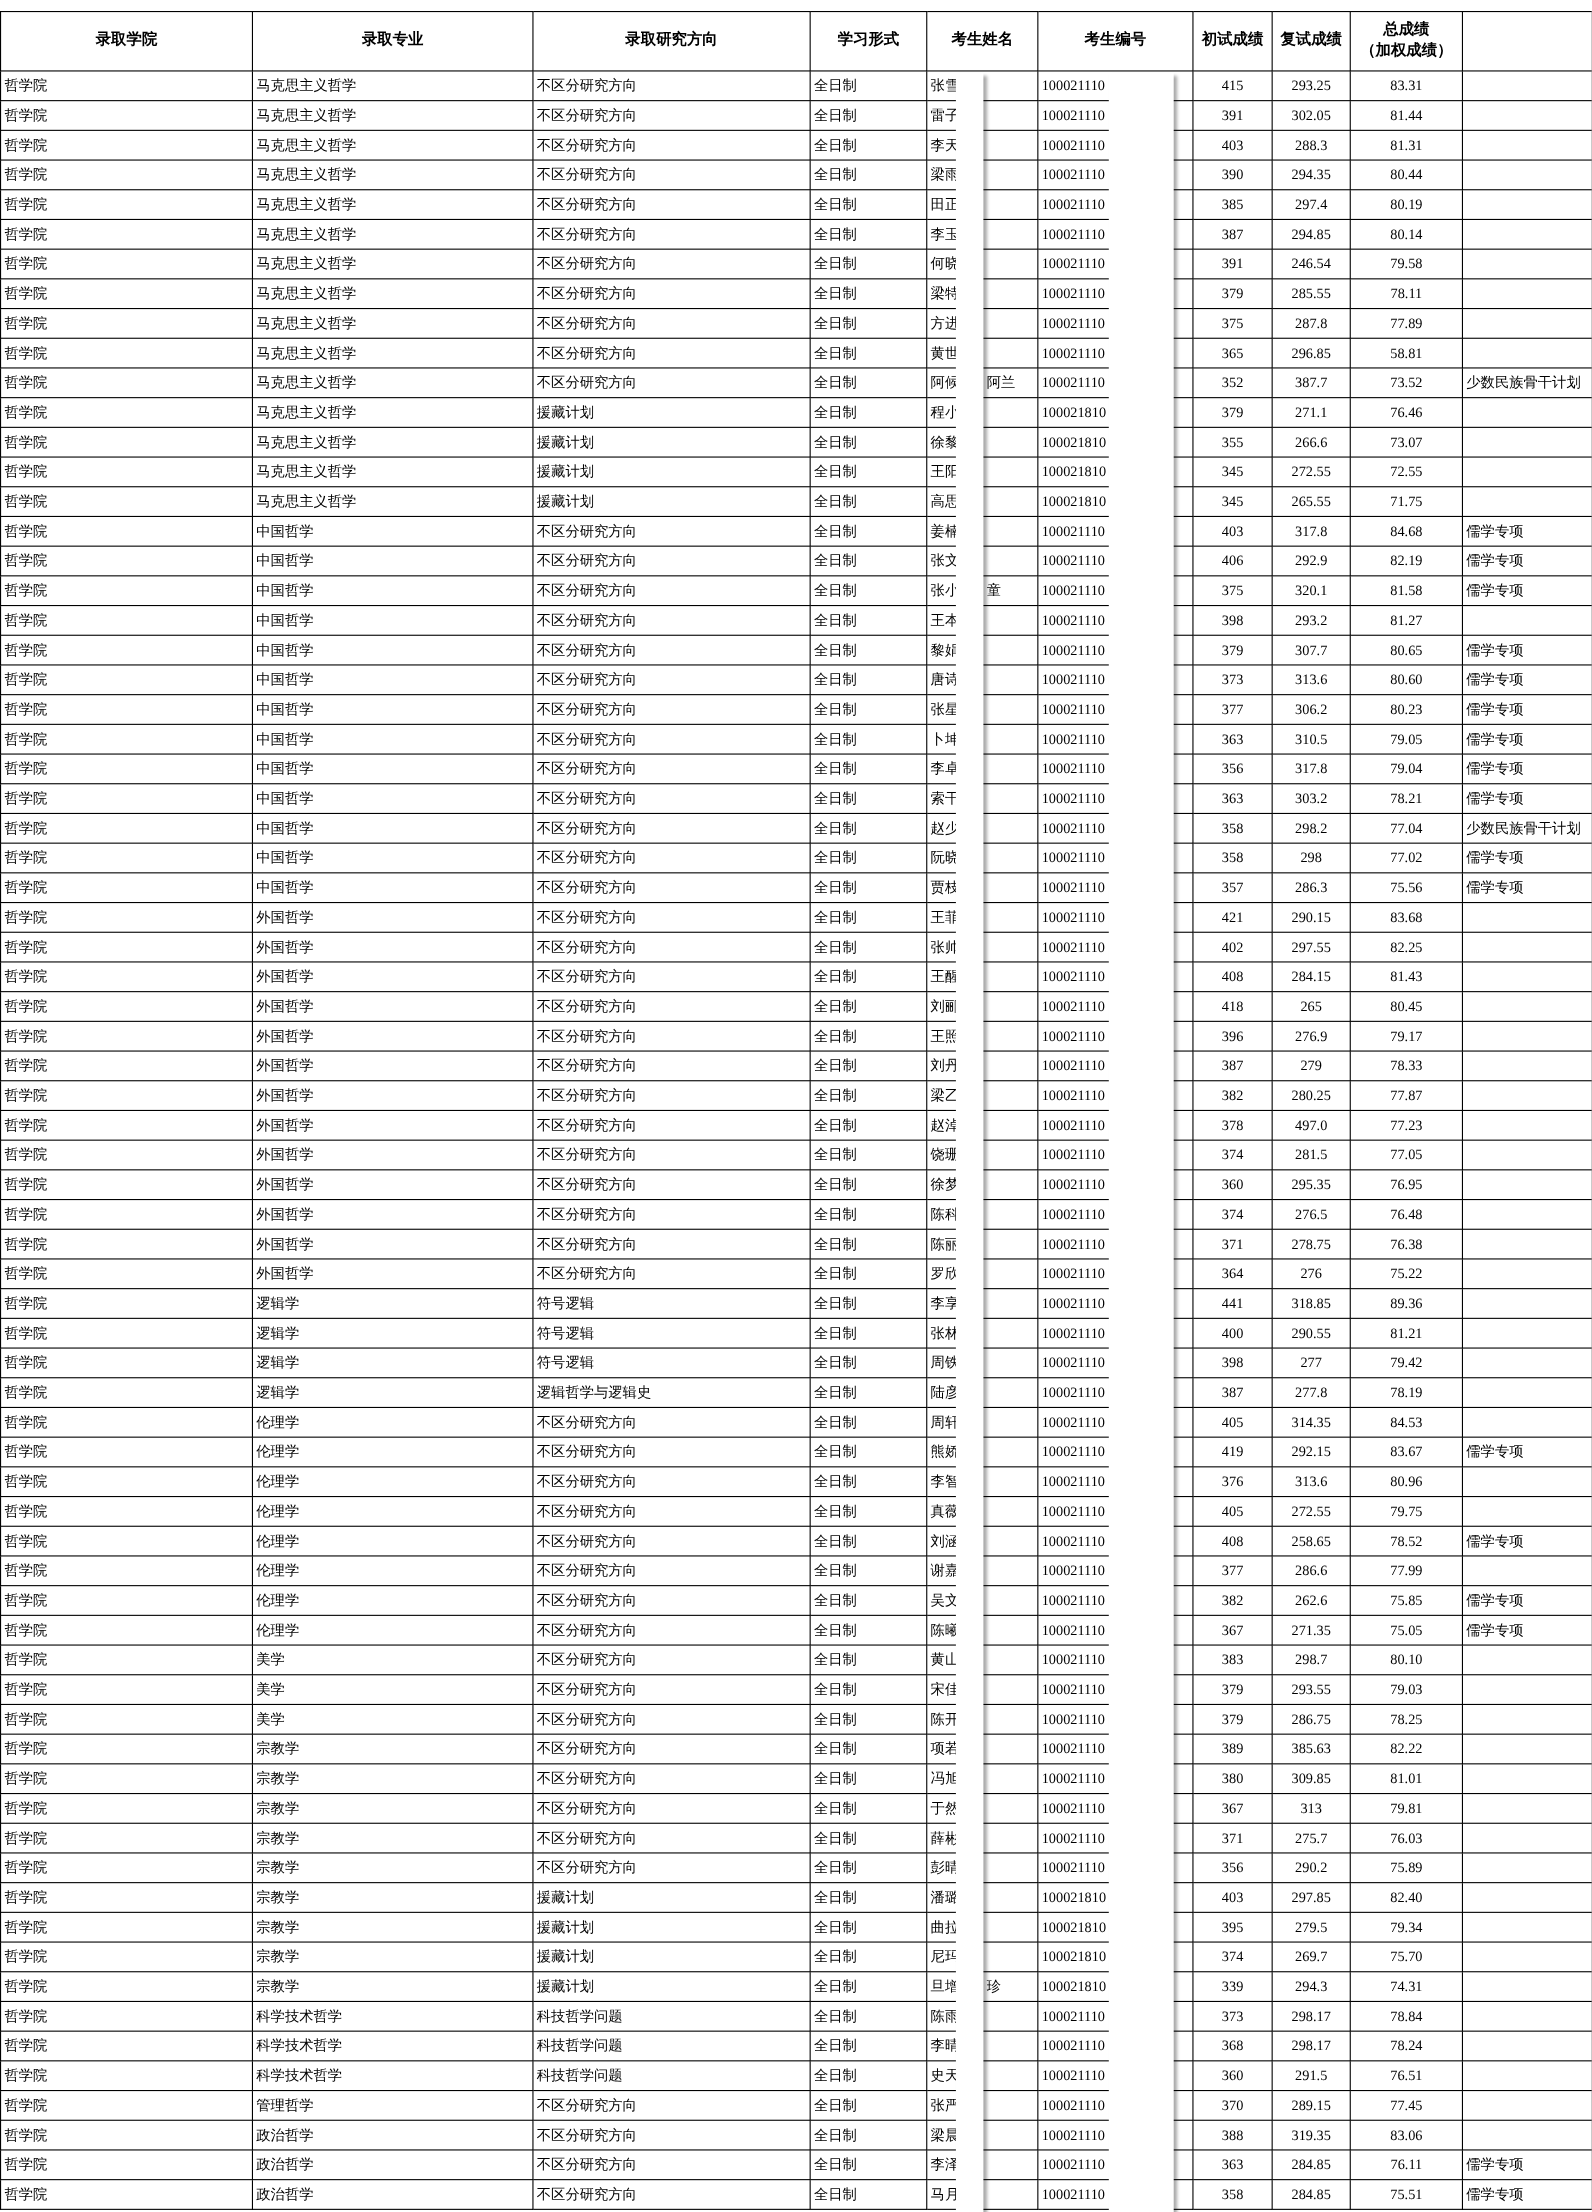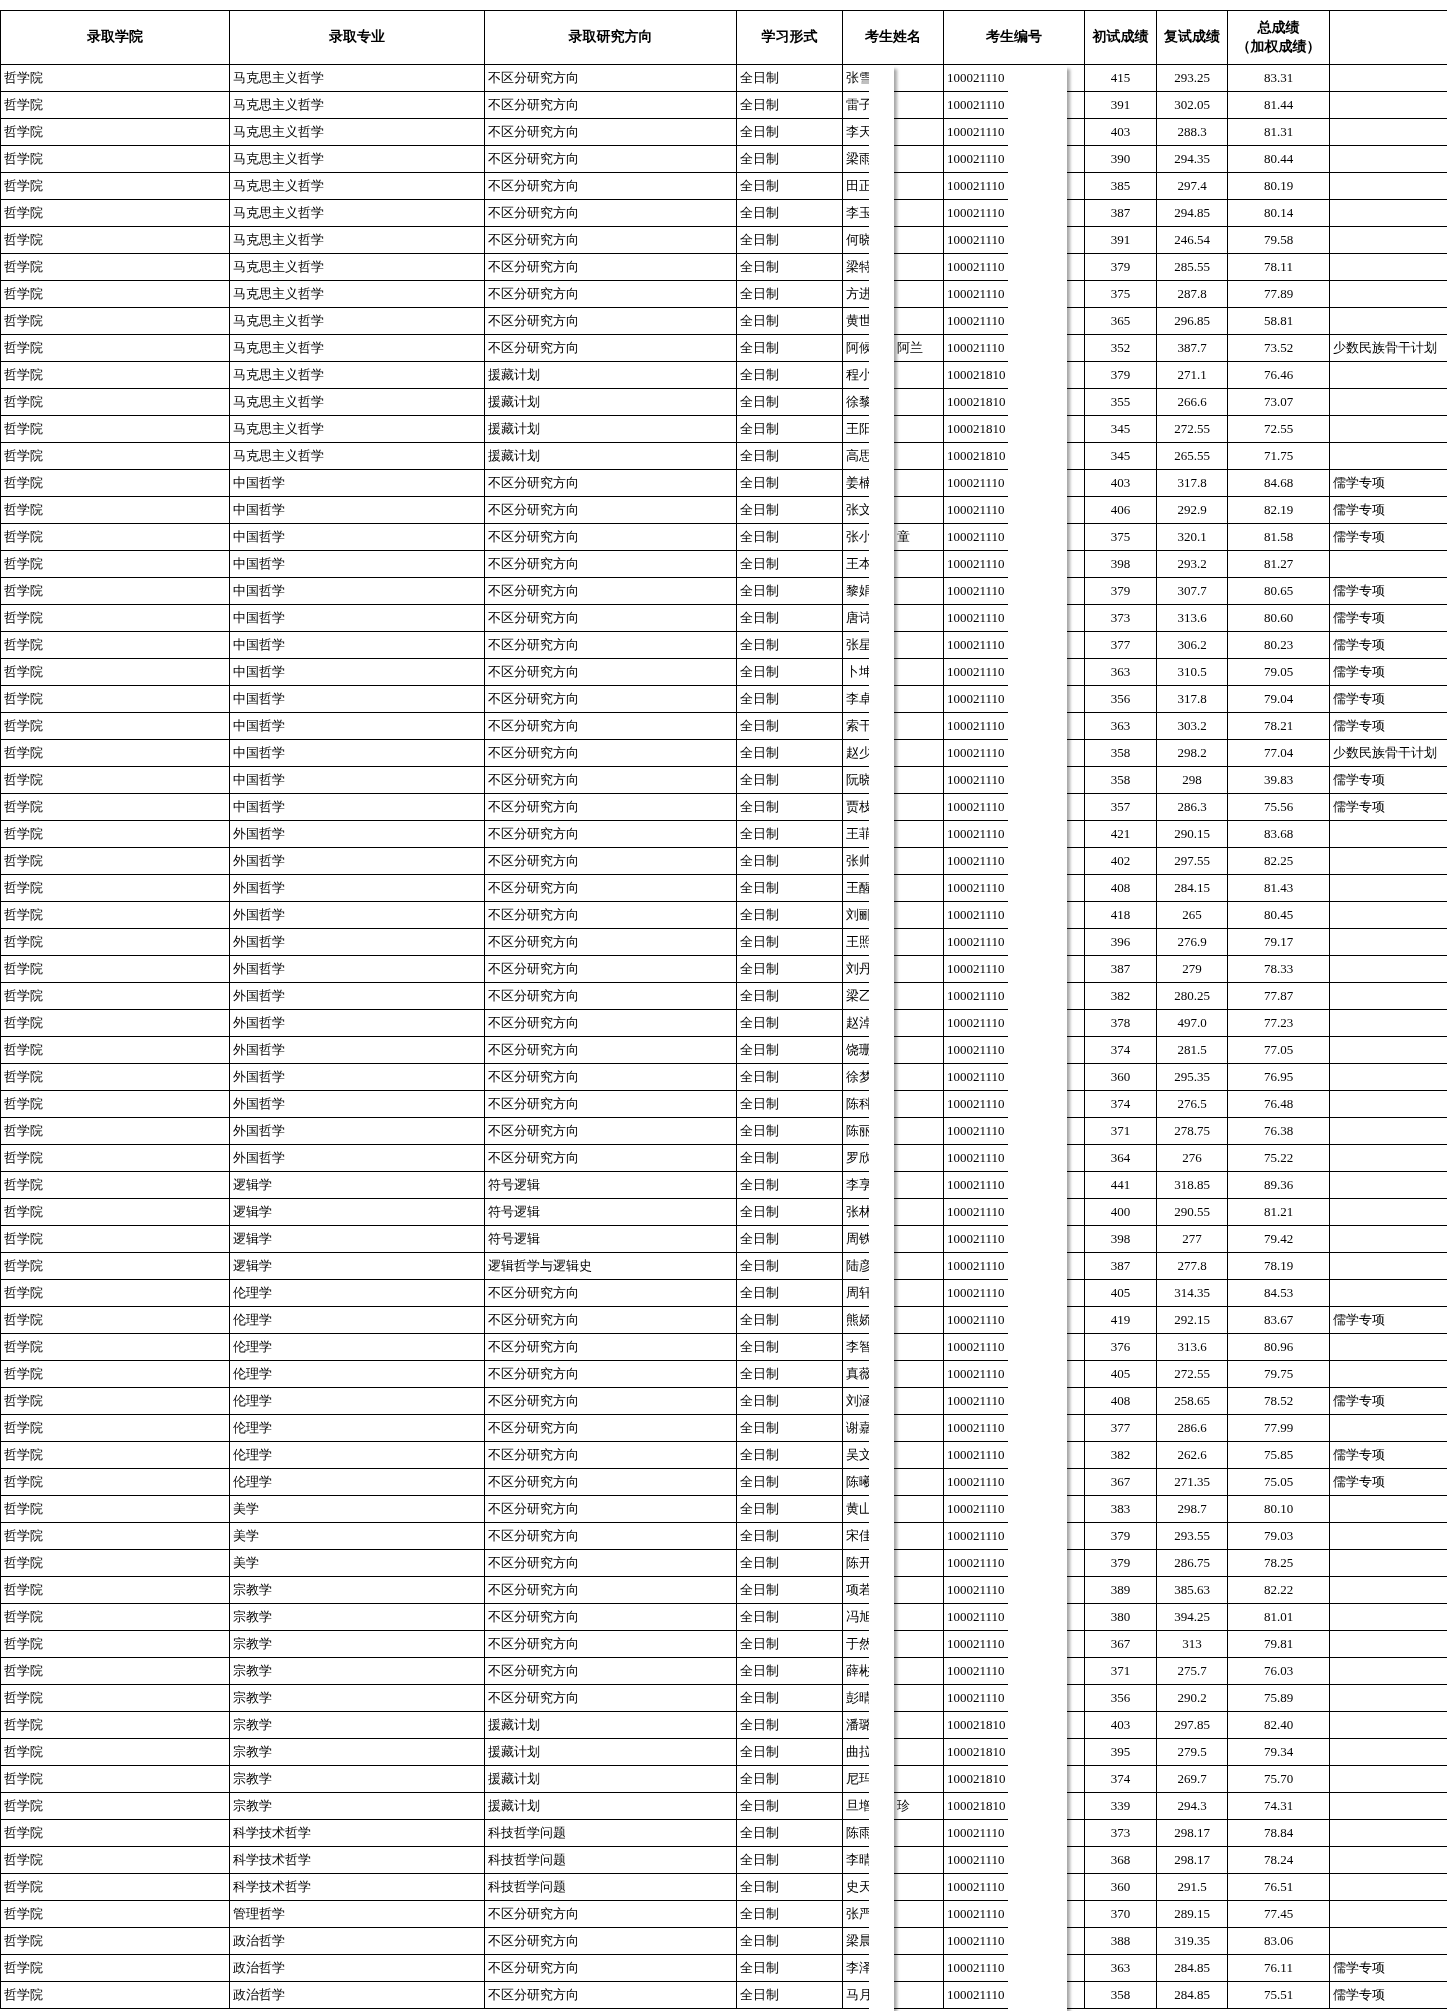--- a/index.html
+++ b/index.html
@@ -370,21 +370,21 @@
       </tr>
       <tr>
         <td>哲学院</td>
         <td>中国哲学</td>
         <td>不区分研究方向</td>
         <td>全日制</td>
         <td class="name"><span>阮晓</span><span class="name-after"></span></td>
         <td>100021110</td>
         <td class="score">358</td>
         <td class="score">298</td>
-        <td class="score">39.83</td>
+        <td class="score">77.02</td>
         <td>儒学专项</td>
       </tr>
       <tr>
         <td>哲学院</td>
         <td>中国哲学</td>
         <td>不区分研究方向</td>
         <td>全日制</td>
         <td class="name"><span>贾枝</span><span class="name-after"></span></td>
         <td>100021110</td>
         <td class="score">357</td>
@@ -741,21 +741,21 @@
         <td></td>
       </tr>
       <tr>
         <td>哲学院</td>
         <td>宗教学</td>
         <td>不区分研究方向</td>
         <td>全日制</td>
         <td class="name"><span>冯旭</span><span class="name-after"></span></td>
         <td>100021110</td>
         <td class="score">380</td>
-        <td class="score">394.25</td>
+        <td class="score">309.85</td>
         <td class="score">81.01</td>
         <td></td>
       </tr>
       <tr>
         <td>哲学院</td>
         <td>宗教学</td>
         <td>不区分研究方向</td>
         <td>全日制</td>
         <td class="name"><span>于然</span><span class="name-after"></span></td>
         <td>100021110</td>

